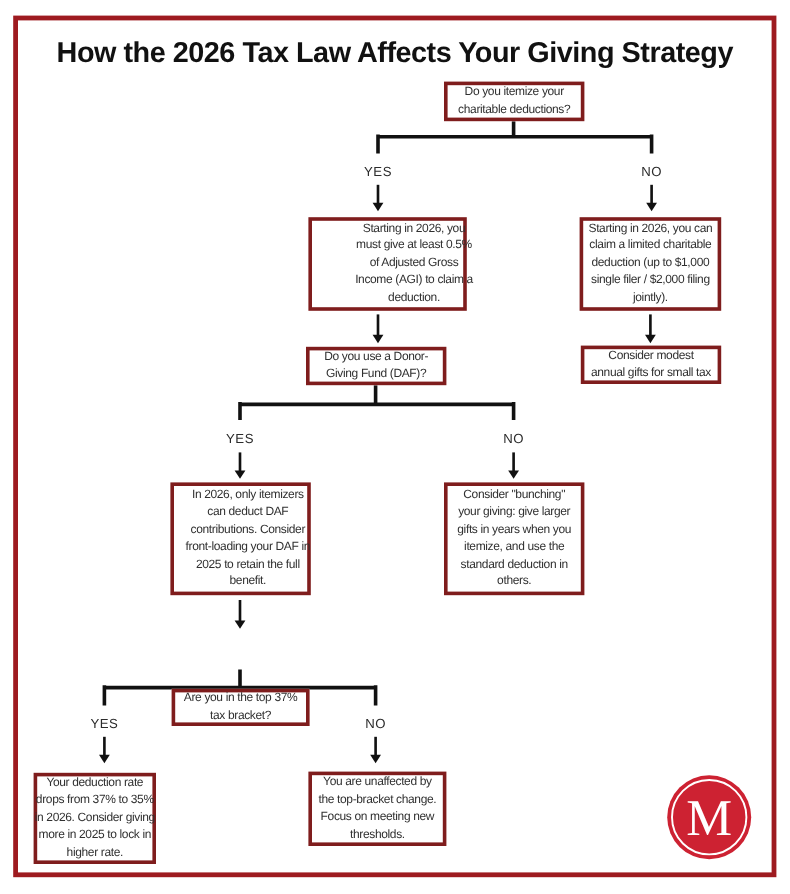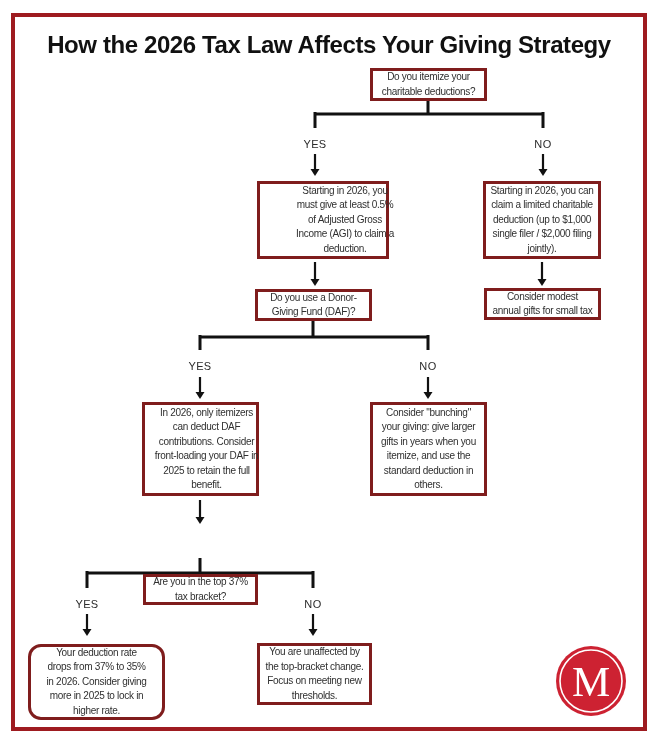--- a/index.html
+++ b/index.html
@@ -52,21 +52,21 @@
   }
   
   .n-q-itemize      {left:370px;top:68px; width:117px;height:33px;}
   .n-itemize-yes    {left:257px;top:181px;width:132px;height:78px;padding-left:44px;}
   .n-itemize-no     {left:483px;top:181px;width:118px;height:78px;}
   .n-q-daf          {left:255px;top:289px;width:117px;height:32px;}
   .n-modest-gifts   {left:484px;top:288px;width:117px;height:32px;}
   .n-daf-yes        {left:142px;top:402px;width:117px;height:94px;padding-left:12px;}
   .n-daf-no         {left:370px;top:402px;width:117px;height:94px;}
   .n-q-bracket      {left:143px;top:554px;width:115px;height:31px;margin-top:20px;}
-  .n-bracket-yes    {left:28px; top:644px;width:137px;height:76px;border-radius:13px;}
+  .n-bracket-yes    {left:28px; top:644px;width:102px;height:76px;}
   .n-bracket-no     {left:257px;top:643px;width:115px;height:62px;}
   
   .bl-itemize-yes{left:315px;top:138px;}
   .bl-itemize-no {left:543px;top:138px;}
   .bl-daf-yes    {left:200px;top:360px;}
   .bl-daf-no     {left:428px;top:360px;}
   .bl-bracket-yes{left:87px; top:598px;}
   .bl-bracket-no {left:313px;top:598px;}
 </style>
 </head>

